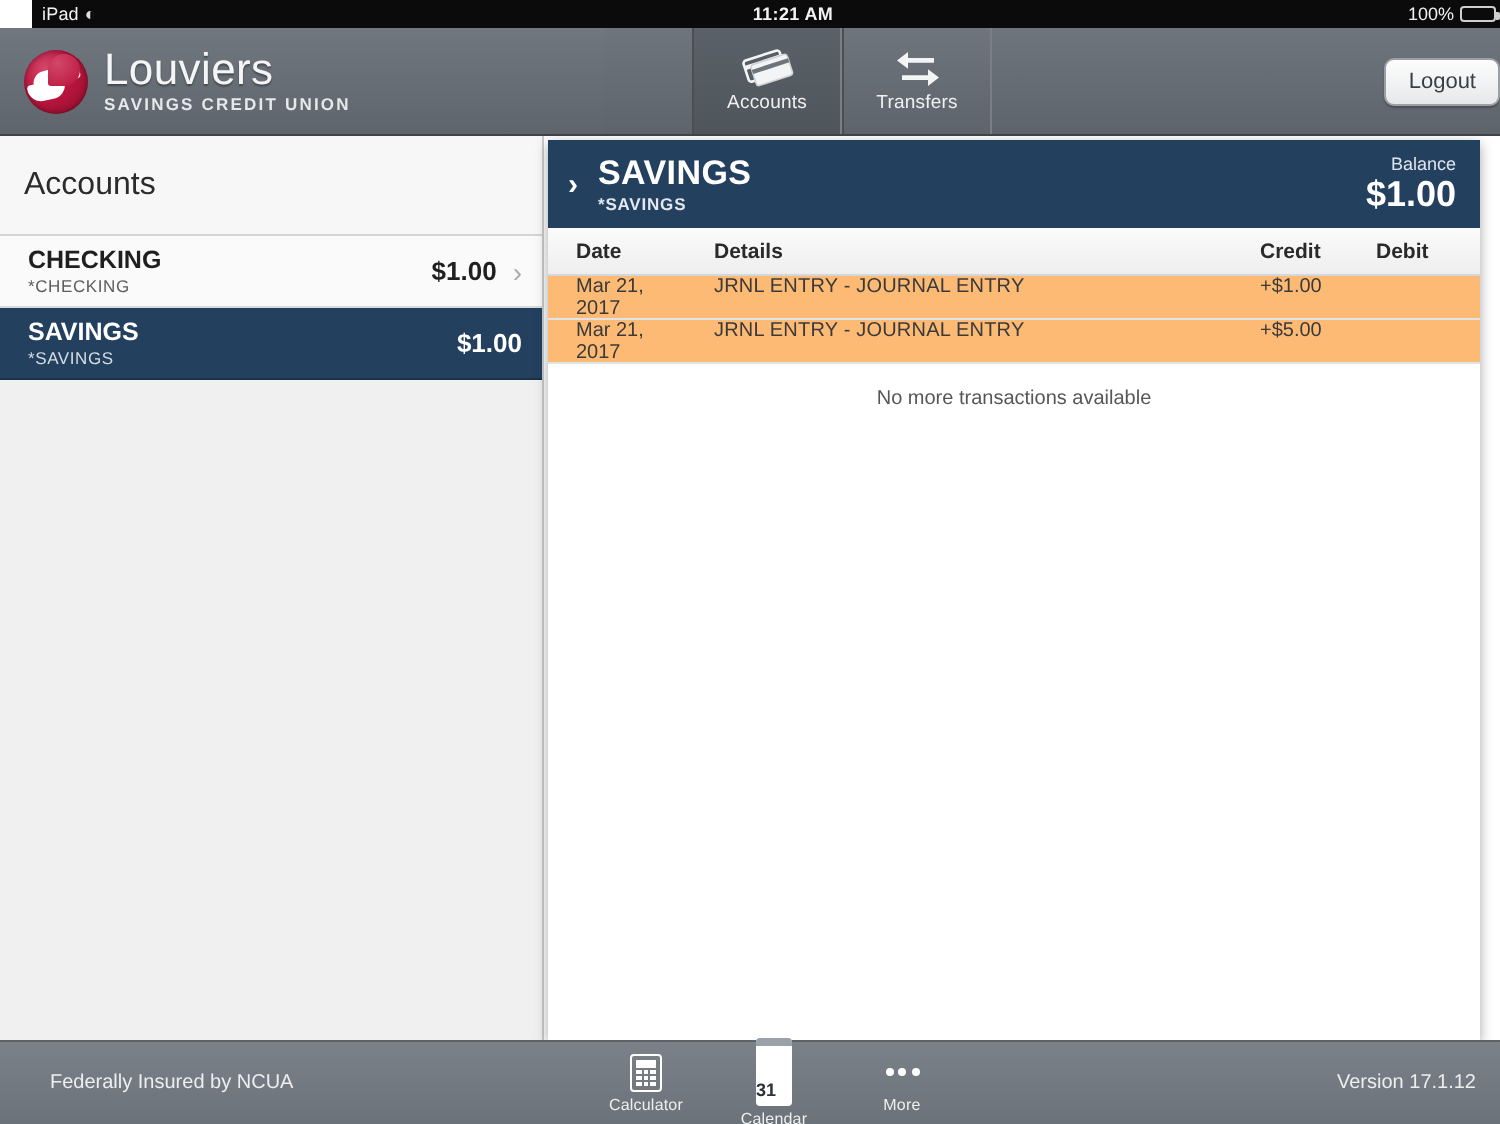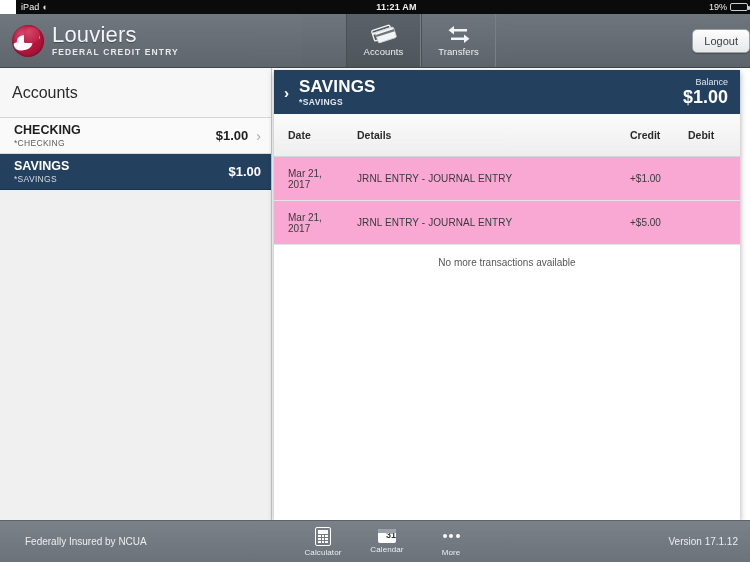--- a/index.html
+++ b/index.html
@@ -145,33 +145,33 @@
   }
   .mh-chev { color:#ffffff; font-size:15px; font-weight:bold; margin-right:10px; line-height:1; }
   .mh-names { display:flex; flex-direction:column; flex:1 1 auto; }
   .mh-title { color:#ffffff; font-size:17px; font-weight:bold; line-height:18px; letter-spacing:.2px; }
   .mh-sub { color:#e2e7ed; font-size:8.5px; font-weight:bold; letter-spacing:.4px; margin-top:1px; }
   .mh-bal { display:flex; flex-direction:column; align-items:flex-end; }
   .mh-bal-label { color:#dfe5ec; font-size:9px; line-height:10px; }
   .mh-bal-value { color:#ffffff; font-size:18px; font-weight:bold; line-height:20px; }
 
   .tbl-head {
-    height:43px; background:linear-gradient(#fbfbfb,#eeeeee);
+    height:24px; background:linear-gradient(#fbfbfb,#eeeeee);
     border-bottom:1px solid #d6d7d8; display:flex; align-items:center;
     font-size:10.5px; font-weight:bold; color:#2a2a2a;
   }
   .c-date { width:65px; padding-left:14px; }
   .c-details { flex:1 1 auto; padding-left:18px; }
   .c-credit { width:58px; text-align:left; }
   .c-debit { width:52px; text-align:left; }
 
   .txn-row {
-    height:44px; display:flex; align-items:center;
+    height:22px; display:flex; align-items:flex-start;
     border-bottom:1px solid #e2e3e4; font-size:10px; color:#3a3a3a;
-    background:#f9a8d4;
+    background:#fdba74;
   }
   .txn-row .c-date { font-size:10px; }
   .txn-row .c-details { font-size:10px; letter-spacing:.1px; }
   .txn-row .c-credit { font-size:10px; }
   .no-more {
     height:34px; display:flex; align-items:center; justify-content:center;
     font-size:10px; color:#575757;
   }
 
   
@@ -188,23 +188,23 @@
   .ftab {
     display:flex; flex-direction:column; align-items:center; gap:2px;
     color:#edeff0; cursor:pointer; width:46px;
   }
   .ftab-label { font-size:8px; letter-spacing:.1px; }
   .footer-right {
     position:absolute; right:12px; color:#eceeef; font-size:10px;
   }
 
   
-  .cal-icon { width:18px; height:14px; background:#ffffff; border-radius:2px;
+  .cal-icon { width:18px; height:34px; background:#ffffff; border-radius:2px;
               position:relative; display:flex; align-items:flex-end;
-              justify-content:flex-end; overflow:hidden; }
+              justify-content:flex-start; overflow:hidden; }
   .cal-top { position:absolute; top:0; left:0; right:0; height:4px; background:#9aa1a8; }
   .cal-num { font-size:9px; font-weight:bold; color:#2c3136; line-height:13px; padding-bottom:1px; }
   .calc-icon { width:16px; height:19px; border:1.5px solid #ffffff; border-radius:2px;
                padding:2px; display:flex; flex-direction:column; gap:1.5px; }
   .calc-screen { height:4px; background:#ffffff; }
   .calc-keys { display:grid; grid-template-columns:repeat(3,1fr); gap:1px; flex:1 1 auto; }
   .calc-keys i { background:#ffffff; display:block; }
   .more-dots { display:flex; gap:2.5px; align-items:center; height:19px; }
   .more-dots i { width:4px; height:4px; border-radius:50%; background:#ffffff; display:block; }
 </style>
@@ -213,36 +213,36 @@
 
 <div id="app">
 
   <div class="statusbar">
     <div class="sb-left">
       <span class="sb-device">iPad</span>
       <span class="sb-wifi">◐</span>
     </div>
     <div class="sb-center">11:21 AM</div>
     <div class="sb-right">
-      <span>19%</span>
+      <span>100%</span>
       <span class="batt">
         <span class="batt-fill"></span><span class="batt-cap"></span>
       </span>
       <span class="batt-bolt">⚡</span>
     </div>
   </div>
 
   <div class="topbar">
     <div class="brand">
       <div class="logo-mark">
         <span class="logo-swoosh"></span>
       </div>
       <div class="brand-text">
         <div class="brand-name">Louviers</div>
-        <div class="brand-sub">FEDERAL CREDIT ENTRY</div>
+        <div class="brand-sub">SAVINGS CREDIT UNION</div>
       </div>
     </div>
 
     <div class="navtabs">
       <div class="navtab active">
         <span>
           <svg width="26" height="20" viewBox="0 0 26 20">
             <g transform="rotate(-18 13 10)">
               <rect x="2" y="3" width="19" height="11" rx="1.5" fill="none" stroke="#f2f4f5" stroke-width="1.3"></rect>
               <rect x="2" y="5.4" width="19" height="2.2" fill="#f2f4f5"></rect>

